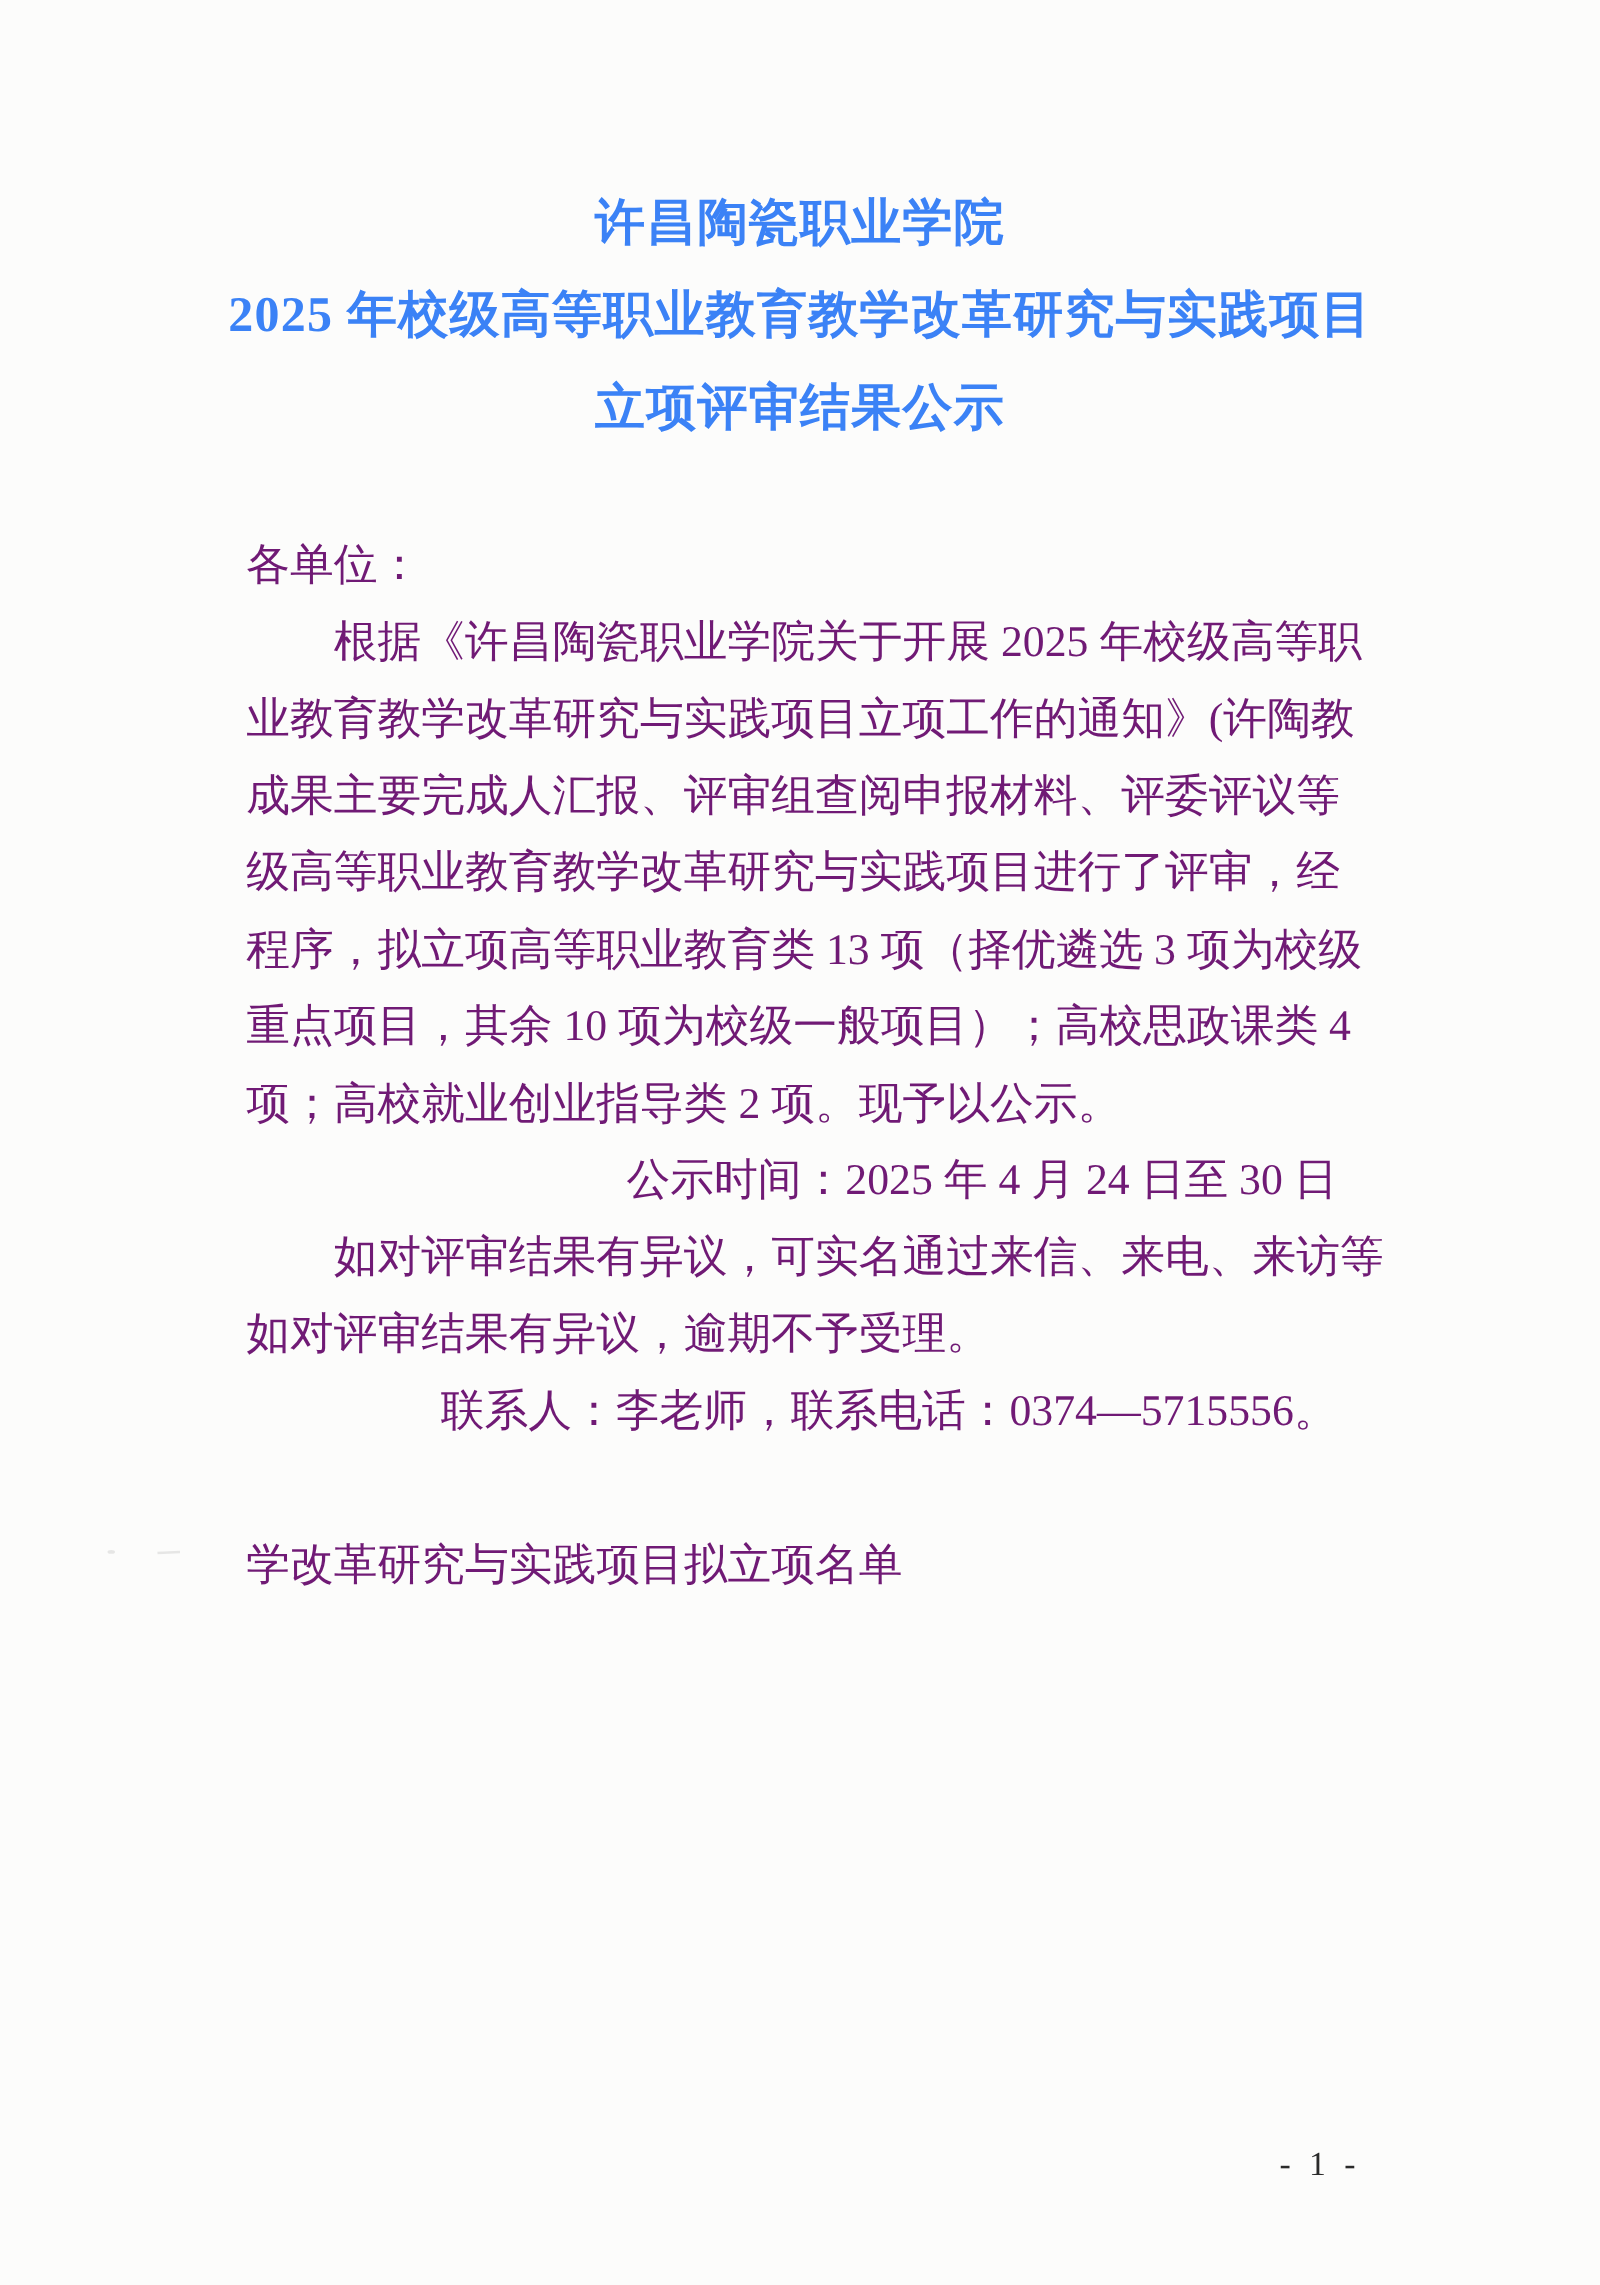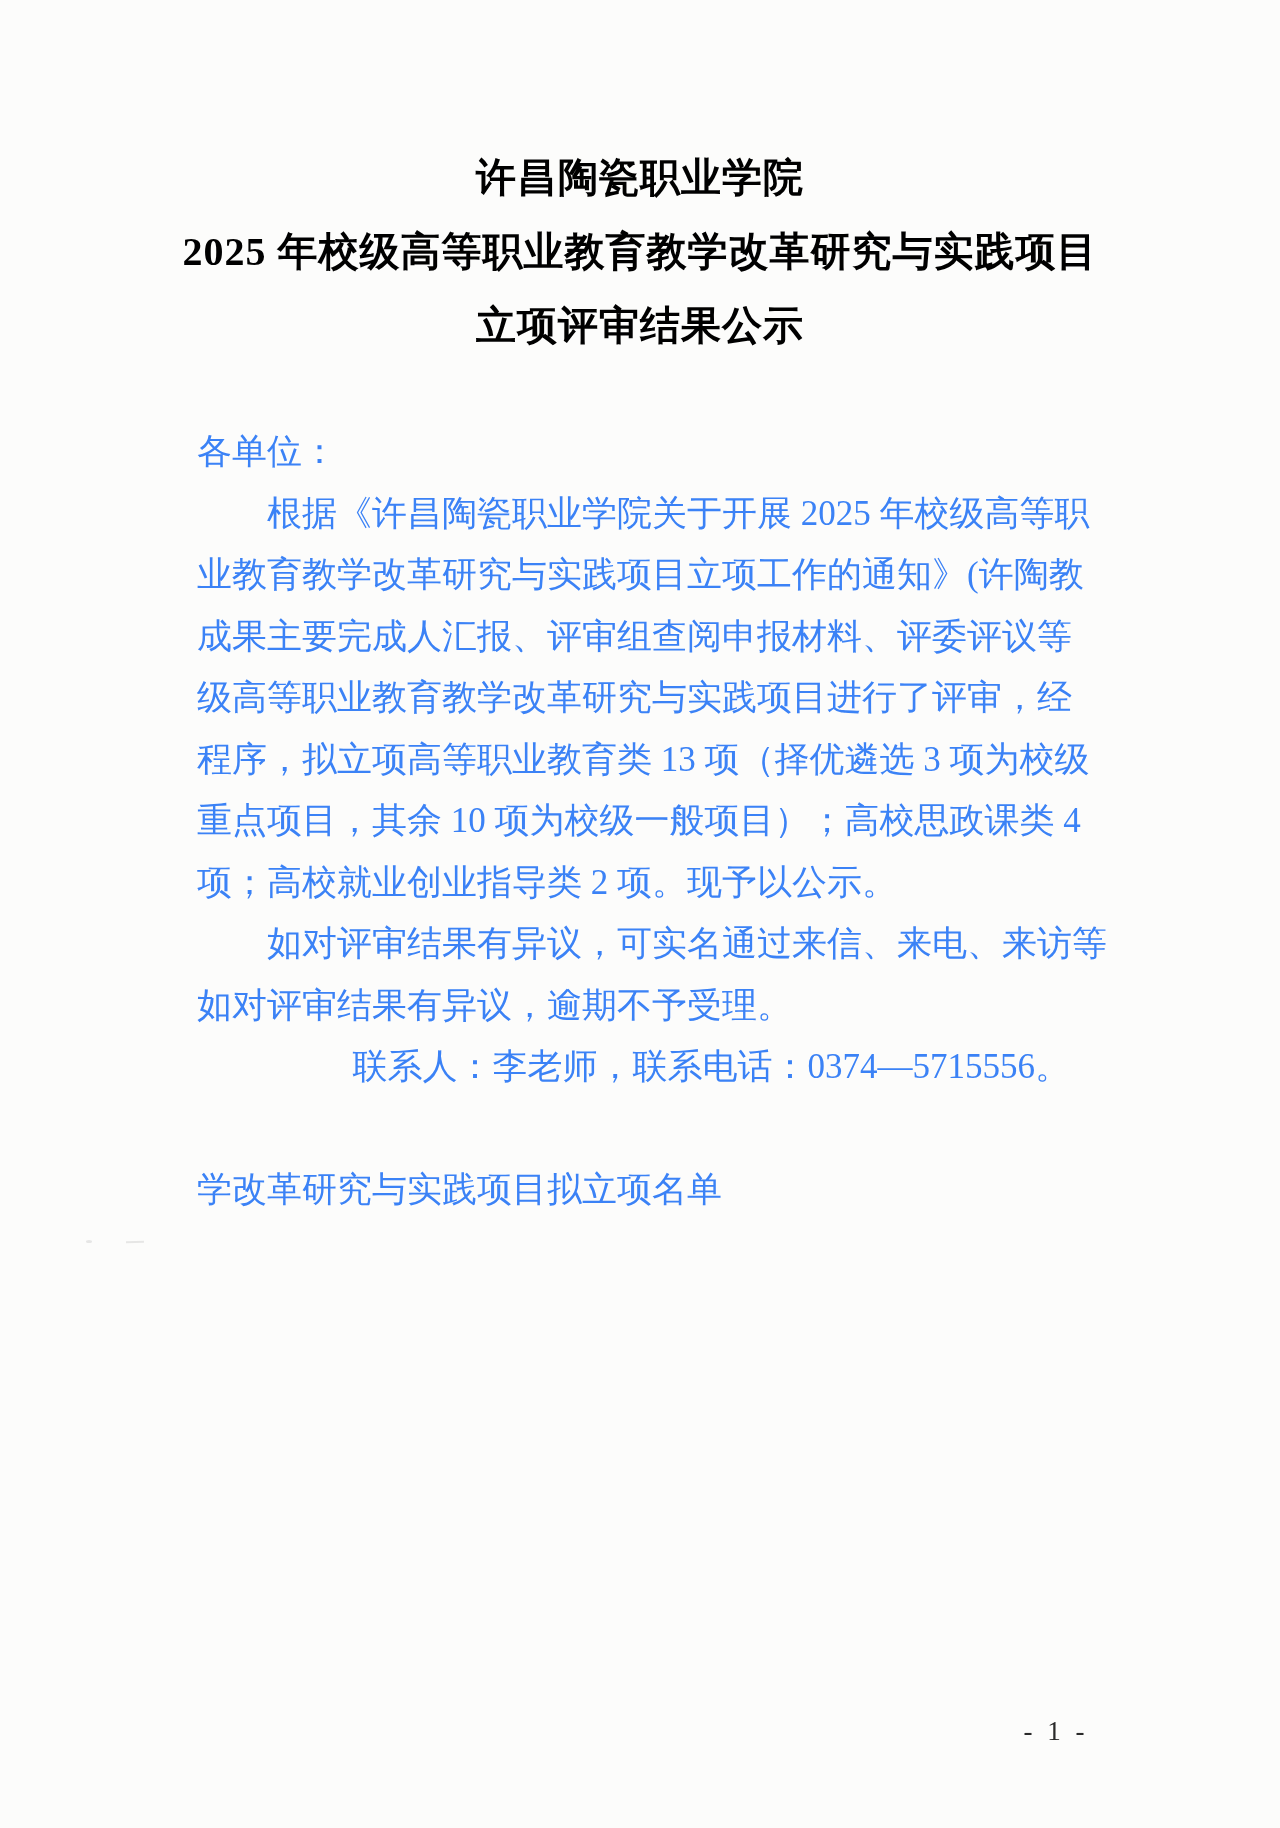--- a/index.html
+++ b/index.html
@@ -23,37 +23,37 @@
     top: 141px;
     left: 0;
     width: 1280px;
     text-align: center;
   }
   .title-line {
     height: 74px;
     line-height: 74px;
     font-size: 40px;
     font-weight: 700;
-    color: #000000;
+    color: #3b82f6;
     letter-spacing: 1px;
     white-space: nowrap;
   }
   
   .body-block {
     position: absolute;
     top: 421px;
     left: 197px;
     width: 873px;
   }
   .body-line {
     height: 61.5px;
     line-height: 61.5px;
     font-size: 35px;
     white-space: nowrap;
-    color: #3b82f6;
+    color: #701a75;
   }
   .body-line.indent {
     padding-left: 70px;
     text-align: right;
   }
   
   .page-number {
     position: absolute;
     top: 1714px;
     left: 1006px;
@@ -110,20 +110,21 @@
 
   <div class="body-block">
     <div class="body-line">各单位：</div>
     <div class="body-line indent">根据《许昌陶瓷职业学院关于开展 2025 年校级高等职</div>
     <div class="body-line">业教育教学改革研究与实践项目立项工作的通知》(许陶教</div>
     <div class="body-line">成果主要完成人汇报、评审组查阅申报材料、评委评议等</div>
     <div class="body-line">级高等职业教育教学改革研究与实践项目进行了评审，经</div>
     <div class="body-line">程序，拟立项高等职业教育类 13 项（择优遴选 3 项为校级</div>
     <div class="body-line">重点项目，其余 10 项为校级一般项目）；高校思政课类 4</div>
     <div class="body-line">项；高校就业创业指导类 2 项。现予以公示。</div>
+    <div class="body-line indent">公示时间：2025 年 4 月 24 日至 30 日</div>
     <div class="body-line indent">如对评审结果有异议，可实名通过来信、来电、来访等</div>
     <div class="body-line">如对评审结果有异议，逾期不予受理。</div>
     <div class="body-line indent">联系人：李老师，联系电话：0374—5715556。</div>
     <div class="body-line"></div>
     <div class="body-line">学改革研究与实践项目拟立项名单</div>
   </div>
 
   <div class="scan-smudge"></div>
 
   <div class="page-number">- 1 -</div>

